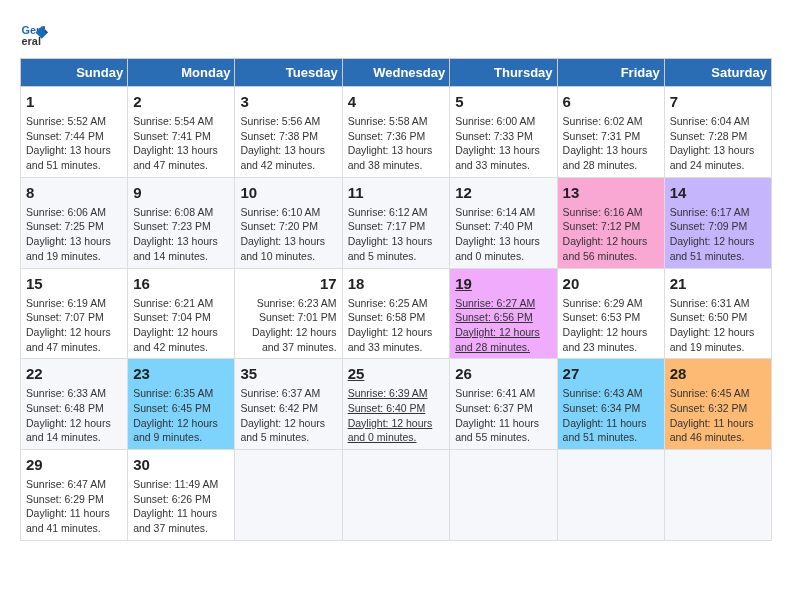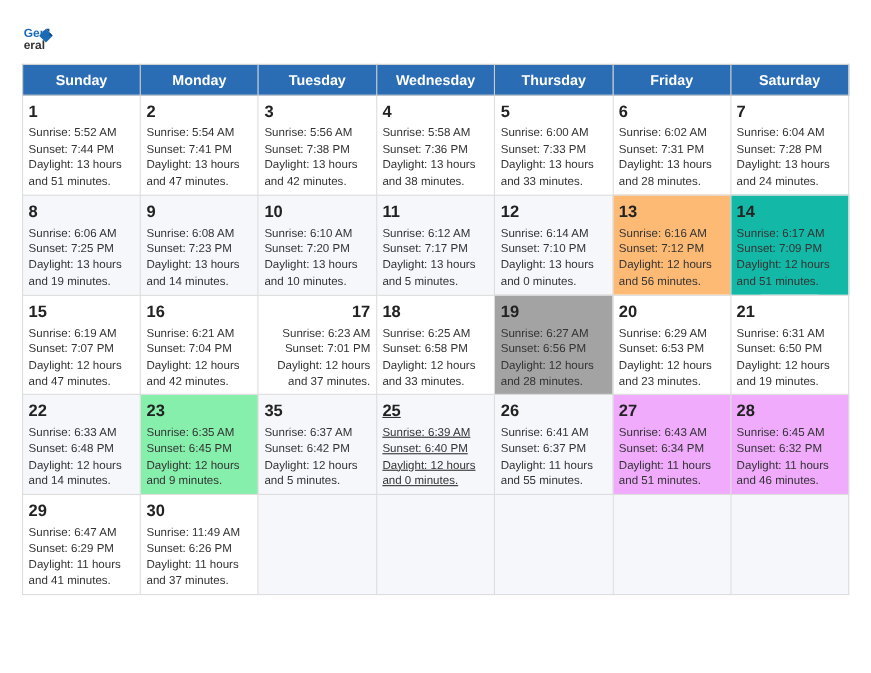--- a/index.html
+++ b/index.html
@@ -39,21 +39,21 @@
     }
     table {
       width: 100%;
       border-collapse: collapse;
       font-size: 11px;
     }
     thead tr th {
       background-color: #2a6db5;
       color: #fff;
       padding: 6px 4px;
-      text-align: center;
+      text-align: right;
       font-size: 13px;
       font-weight: bold;
       border: 1px solid #ccc;
     }
     tbody tr td {
       vertical-align: top;
       padding: 4px 5px;
       border: 1px solid #ddd;
       width: 108px;
       min-height: 80px;
@@ -188,32 +188,32 @@
         <td style="background: rgb(245, 247, 251);">
           <span class="day-num">11</span>
           <div>Sunrise: 6:12 AM</div>
           <div>Sunset: 7:17 PM</div>
           <div>Daylight: 13 hours</div>
           <div>and 5 minutes.</div>
         </td>
         <td style="background: rgb(245, 247, 251);">
           <span class="day-num">12</span>
           <div>Sunrise: 6:14 AM</div>
-          <div>Sunset: 7:10 PM</div>
+          <div>Sunset: 7:40 PM</div>
           <div>Daylight: 13 hours</div>
           <div>and 0 minutes.</div>
         </td>
-        <td style="background: #fdba74; margin-top: 32px;">
+        <td style="background: #f9a8d4; margin-top: 32px;">
           <span class="day-num">13</span>
           <div>Sunrise: 6:16 AM</div>
           <div>Sunset: 7:12 PM</div>
           <div>Daylight: 12 hours</div>
           <div>and 56 minutes.</div>
         </td>
-        <td style="background: #14b8a6; margin-left: 39px;">
+        <td style="background: #c4b5fd; margin-left: 39px;">
           <span class="day-num">14</span>
           <div>Sunrise: 6:17 AM</div>
           <div>Sunset: 7:09 PM</div>
           <div>Daylight: 12 hours</div>
           <div>and 51 minutes.</div>
         </td>
       </tr>
       <tr>
         <td style="background: rgb(255, 255, 255);">
           <span class="day-num">15</span>
@@ -236,21 +236,21 @@
           <div>Daylight: 12 hours</div>
           <div>and 37 minutes.</div>
         </td>
         <td style="background: rgb(255, 255, 255);">
           <span class="day-num">18</span>
           <div>Sunrise: 6:25 AM</div>
           <div>Sunset: 6:58 PM</div>
           <div>Daylight: 12 hours</div>
           <div>and 33 minutes.</div>
         </td>
-        <td style="background: #a3a3a3;">
+        <td style="background: #f0abfc; text-decoration: underline;">
           <span class="day-num">19</span>
           <div>Sunrise: 6:27 AM</div>
           <div>Sunset: 6:56 PM</div>
           <div>Daylight: 12 hours</div>
           <div>and 28 minutes.</div>
         </td>
         <td style="background: rgb(255, 255, 255);">
           <span class="day-num">20</span>
           <div>Sunrise: 6:29 AM</div>
           <div>Sunset: 6:53 PM</div>
@@ -266,21 +266,21 @@
         </td>
       </tr>
       <tr>
         <td style="background: rgb(245, 247, 251);">
           <span class="day-num">22</span>
           <div>Sunrise: 6:33 AM</div>
           <div>Sunset: 6:48 PM</div>
           <div>Daylight: 12 hours</div>
           <div>and 14 minutes.</div>
         </td>
-        <td style="background: #86efac;">
+        <td style="background: #7dd3fc;">
           <span class="day-num">23</span>
           <div>Sunrise: 6:35 AM</div>
           <div>Sunset: 6:45 PM</div>
           <div>Daylight: 12 hours</div>
           <div>and 9 minutes.</div>
         </td>
         <td style="background: rgb(245, 247, 251);">
           <span class="day-num">35</span>
           <div>Sunrise: 6:37 AM</div>
           <div>Sunset: 6:42 PM</div>
@@ -294,28 +294,28 @@
           <div>Daylight: 12 hours</div>
           <div>and 0 minutes.</div>
         </td>
         <td style="background: rgb(245, 247, 251); margin-left: 24px;">
           <span class="day-num">26</span>
           <div>Sunrise: 6:41 AM</div>
           <div>Sunset: 6:37 PM</div>
           <div>Daylight: 11 hours</div>
           <div>and 55 minutes.</div>
         </td>
-        <td style="background: #f0abfc;">
+        <td style="background: #7dd3fc;">
           <span class="day-num">27</span>
           <div>Sunrise: 6:43 AM</div>
           <div>Sunset: 6:34 PM</div>
           <div>Daylight: 11 hours</div>
           <div>and 51 minutes.</div>
         </td>
-        <td style="background: #f0abfc; margin-top: 45px;">
+        <td style="background: #fdba74; margin-top: 45px;">
           <span class="day-num">28</span>
           <div>Sunrise: 6:45 AM</div>
           <div>Sunset: 6:32 PM</div>
           <div>Daylight: 11 hours</div>
           <div>and 46 minutes.</div>
         </td>
       </tr>
       <tr>
         <td style="background: rgb(255, 255, 255); margin-top: 37px;">
           <span class="day-num">29</span>

